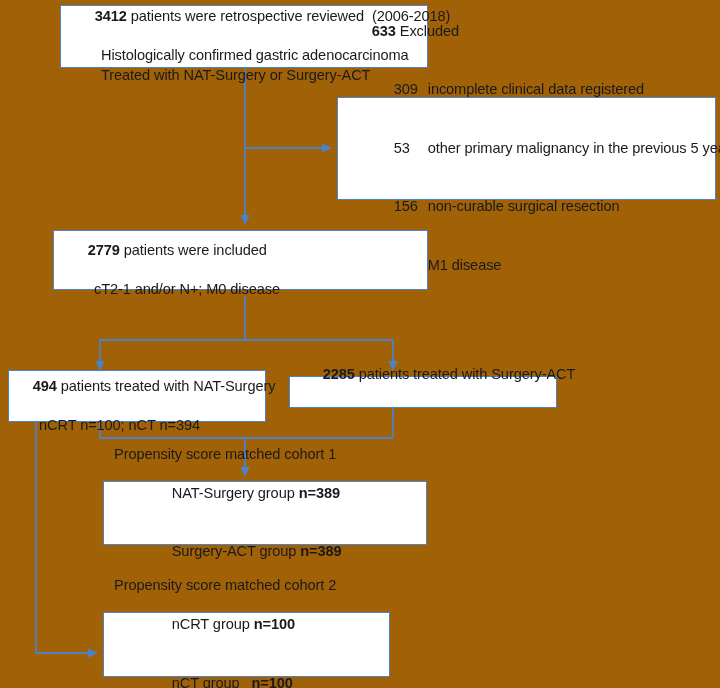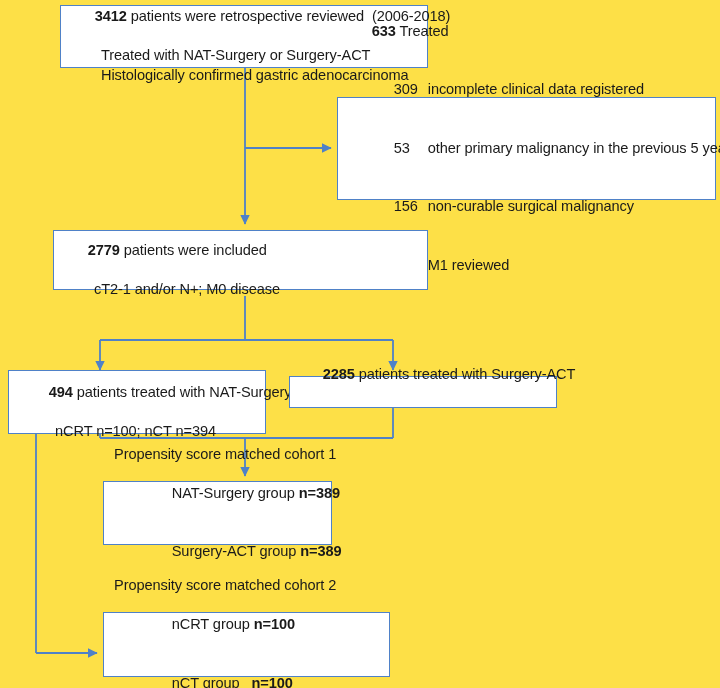--- a/index.html
+++ b/index.html
@@ -4,21 +4,21 @@
 <style>
   html, body {
     margin: 0;
     padding: 0;
     background: #ffffff;
   }
   #canvas {
     position: relative;
     width: 720px;
     height: 688px;
-    background: #fde047;
+    background: #a16207;
     font-family: "Liberation Sans", sans-serif;
     overflow: hidden;
   }
   .node {
     position: absolute;
     box-sizing: border-box;
     border: 1.6px solid #4f81c7;
     background: #ffffff;
     display: flex;
     flex-direction: column;
@@ -88,63 +88,63 @@
     <g stroke="#4f81c7" stroke-width="1.8" fill="none">
       <path d="M36,418 L36,653"></path>
       <path d="M36,653 L97,653" marker-end="url(#ah)"></path>
     </g>
   </svg>
 
   <div class="node" style="left:60px; top:5px; width:368px; height:63px;">
     <div class="row">
       <span class="b">3412</span><span> patients were retrospective reviewed  (2006-2018)</span>
     </div>
+    <div class="row ind2">Histologically confirmed gastric adenocarcinoma</div>
     <div class="row ind2">Treated with NAT-Surgery or Surgery-ACT</div>
-    <div class="row ind2">Histologically confirmed gastric adenocarcinoma</div>
   </div>
 
   <div class="node" style="left:337px; top:97px; width:379px; height:103px;">
     <div class="row">
-      <span class="b">633</span><span> Treated</span>
+      <span class="b">633</span><span> Excluded</span>
     </div>
     <div class="row ind1">
       <span class="num">309</span><span>incomplete clinical data registered</span>
     </div>
     <div class="row ind1">
       <span class="num">53</span><span>other primary malignancy in the previous 5 years</span>
     </div>
     <div class="row ind1">
-      <span class="num">156</span><span>non-curable surgical malignancy</span>
+      <span class="num">156</span><span>non-curable surgical resection</span>
     </div>
     <div class="row ind1">
-      <span class="num">115</span><span>M1 reviewed</span>
+      <span class="num">115</span><span>M1 disease</span>
     </div>
   </div>
 
   <div class="node" style="left:53px; top:230px; width:375px; height:60px;">
     <div class="row">
       <span class="b">2779</span><span> patients were included</span>
     </div>
     <div class="row ind2">cT2-1 and/or N+; M0 disease</div>
   </div>
 
-  <div class="node" style="left:8px; top:370px; width:258px; height:64px; padding-left:16px;">
+  <div class="node" style="left:8px; top:370px; width:258px; height:52px; padding-left:0;">
     <div class="row">
       <span class="b">494</span><span> patients treated with NAT-Surgery</span>
     </div>
     <div class="row ind2">nCRT n=100; nCT n=394</div>
   </div>
 
   <div class="node" style="left:289px; top:376px; width:268px; height:32px; padding-left:9px;justify-content:flex-end;">
     <div class="row">
       <span class="b">2285</span><span> patients treated with Surgery-ACT</span>
     </div>
   </div>
 
-  <div class="node" style="left:103px; top:481px; width:229px; height:64px;">
+  <div class="node" style="left:103px; top:481px; width:324px; height:64px;">
     <div class="row">Propensity score matched cohort 1</div>
     <div class="row ind3">
       <span>NAT-Surgery group </span><span class="b">n=389</span>
     </div>
     <div class="row ind3">
       <span>Surgery-ACT group </span><span class="b">n=389</span>
     </div>
   </div>
 
   <div class="node" style="left:103px; top:612px; width:287px; height:65px;">

